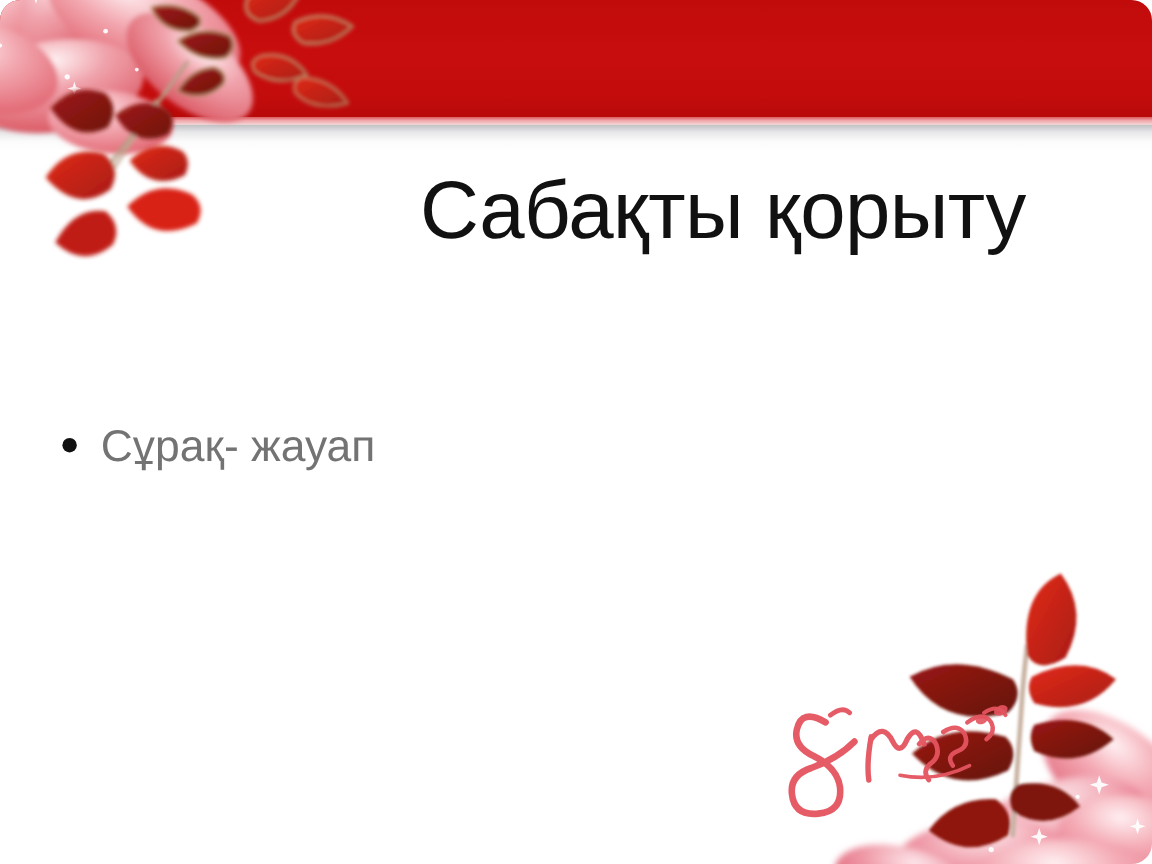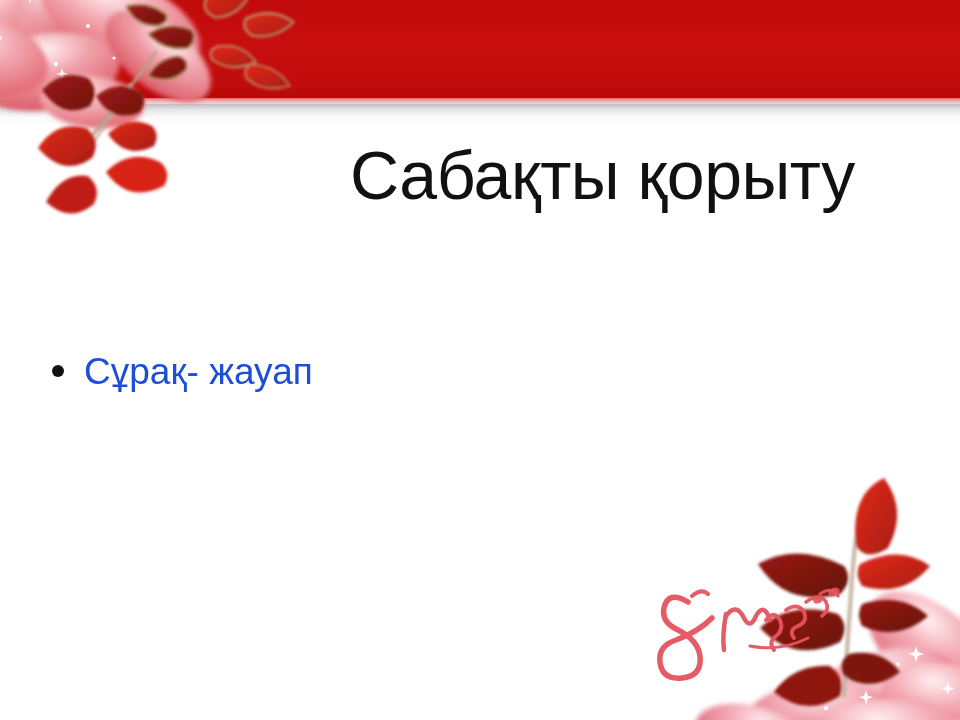--- a/index.html
+++ b/index.html
@@ -10,20 +10,21 @@
   }
   body {
     font-family: "Liberation Sans", "DejaVu Sans", sans-serif;
   }
   #slide {
     position: relative;
     width: 960px;
     height: 720px;
     background: #ffffff;
     overflow: hidden;
+    border-radius: 17px;
   }
 
   
   .banner {
     position: absolute;
     left: 0;
     top: 0;
     width: 960px;
     height: 98px;
     background: linear-gradient(180deg,
@@ -81,21 +82,21 @@
     border-radius: 50%;
     background: #111111;
     margin-right: 20px;
     position: relative;
     top: -7px;
     flex: none;
   }
   .bullet-text {
     font-size: 37px;
     line-height: 1.1;
-    color: #1d4ed8;
+    color: #737373;
     white-space: nowrap;
   }
 
   
   .art {
     position: absolute;
     pointer-events: none;
   }
   #art-topleft  { left: -30px; top: -40px;  width: 360px; height: 300px; }
   #art-botright { left: 630px; top: 450px;  width: 340px; height: 280px; }

